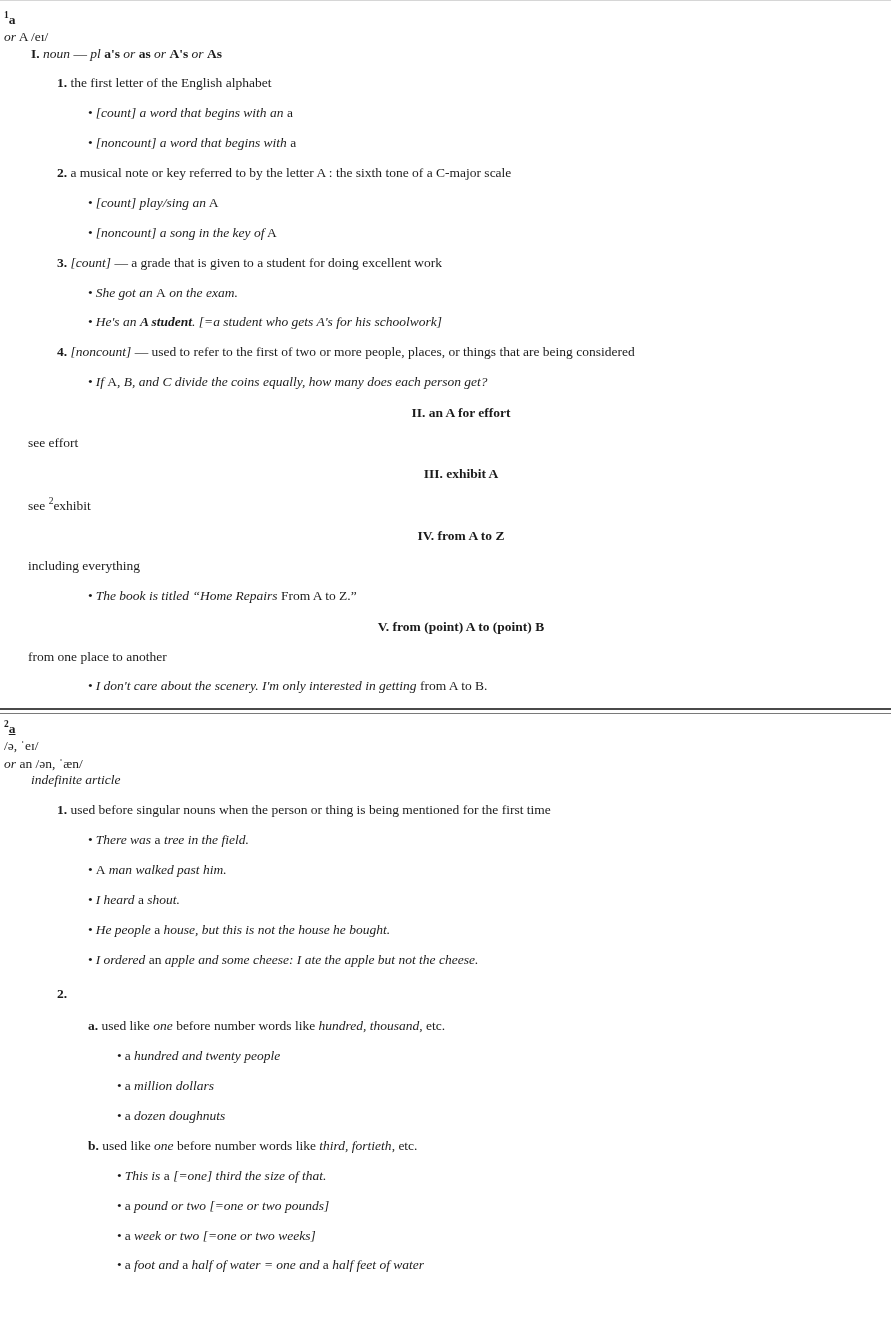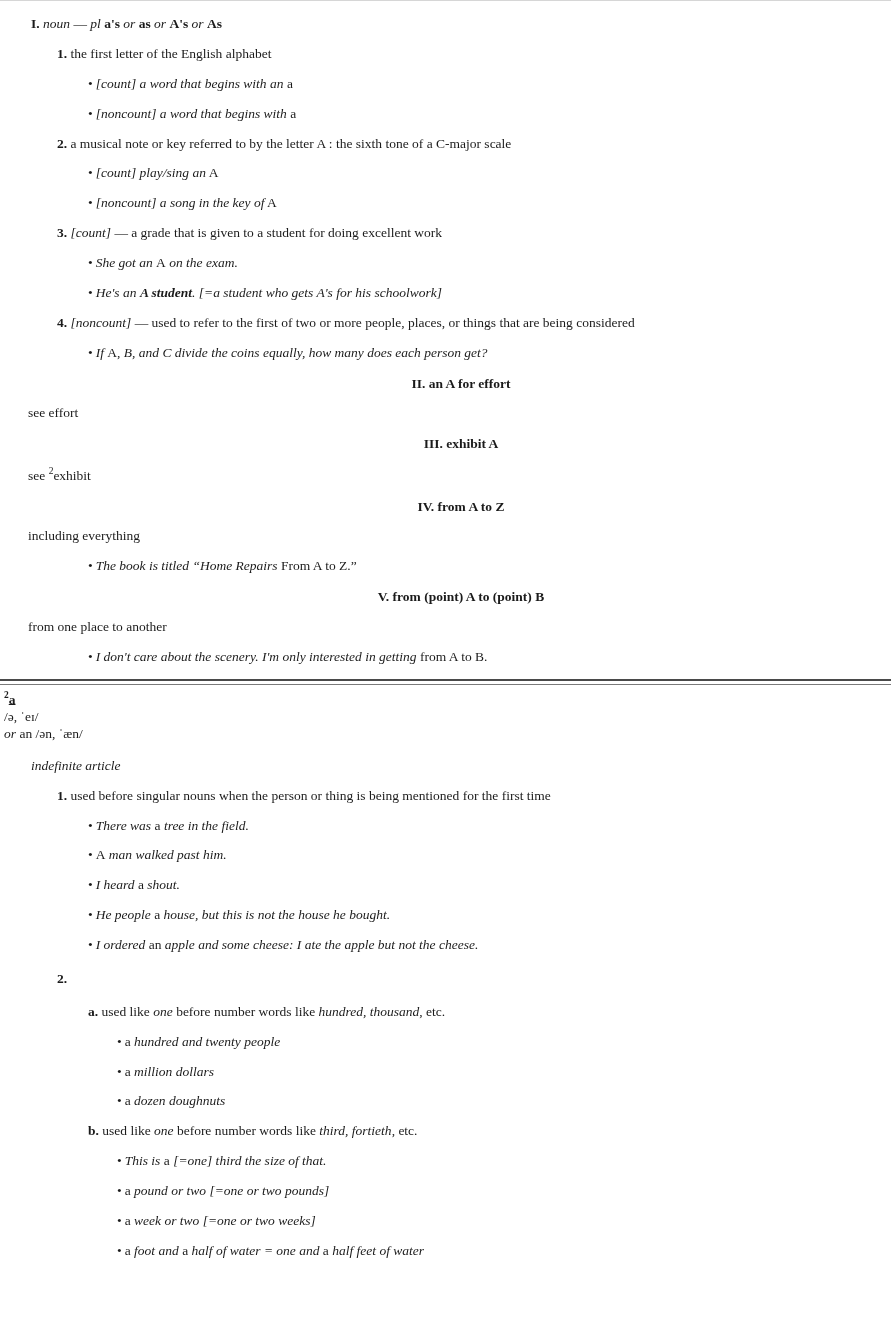--- a/index.html
+++ b/index.html
@@ -52,21 +52,21 @@
   .hw-variant {
     font-size: 13.5px;
     line-height: 1.3;
     font-weight: normal;
   }
   .hw-variant .lbl { font-style: italic; }
   .pron { font-style: normal; }
 
   
   .lvl-roman   { margin-left: 31px;  margin-top: 14px; text-align: center; }
-  .lvl-pos     { margin-left: 31px;  margin-top: 15px; }
+  .lvl-pos     { margin-left: 31px;  }
   .lvl-sense   { margin-left: 57px;  margin-top: 13px; }
   .lvl-ex      { margin-left: 88px;  margin-top: 13px; }
   .lvl-sub     { margin-left: 88px;  margin-top: 13px; }
   .lvl-subex   { margin-left: 117px; margin-top: 13px; }
   .lvl-def     { margin-left: 28px;  margin-top: 13px; }
 
   .num { font-weight: bold; }
   .roman-head { font-weight: bold; }
   .pos-line { font-weight: bold; }
   .it { font-style: italic; }
@@ -82,20 +82,30 @@
 </style>
 </head>
 <body>
 
 <div class="page">
 
   <div class="top-rule"></div>
 
   <div class="entry">
 
+    <div class="hw-block">
+      <div class="hw-line">
+        <span class="hw-sup">1</span><span class="hw-word">a</span>
+      </div>
+      <div class="hw-variant">
+        <span class="lbl">or</span>
+        <span>A</span>
+        <span class="pron">/eɪ/</span>
+      </div>
+    </div>
 
     <div class="lvl-pos pos-line">
       <span>I.</span>
       <span class="it" style="font-weight:normal">noun</span>
       <span style="font-weight:normal">—</span>
       <span class="it" style="font-weight:normal">pl</span>
       <span><b>a's</b> <i style="font-weight:normal">or</i> <b>as</b> <i style="font-weight:normal">or</i> <b>A's</b> <i style="font-weight:normal">or</i> <b>As</b></span>
     </div>
 
     <div class="lvl-sense">

